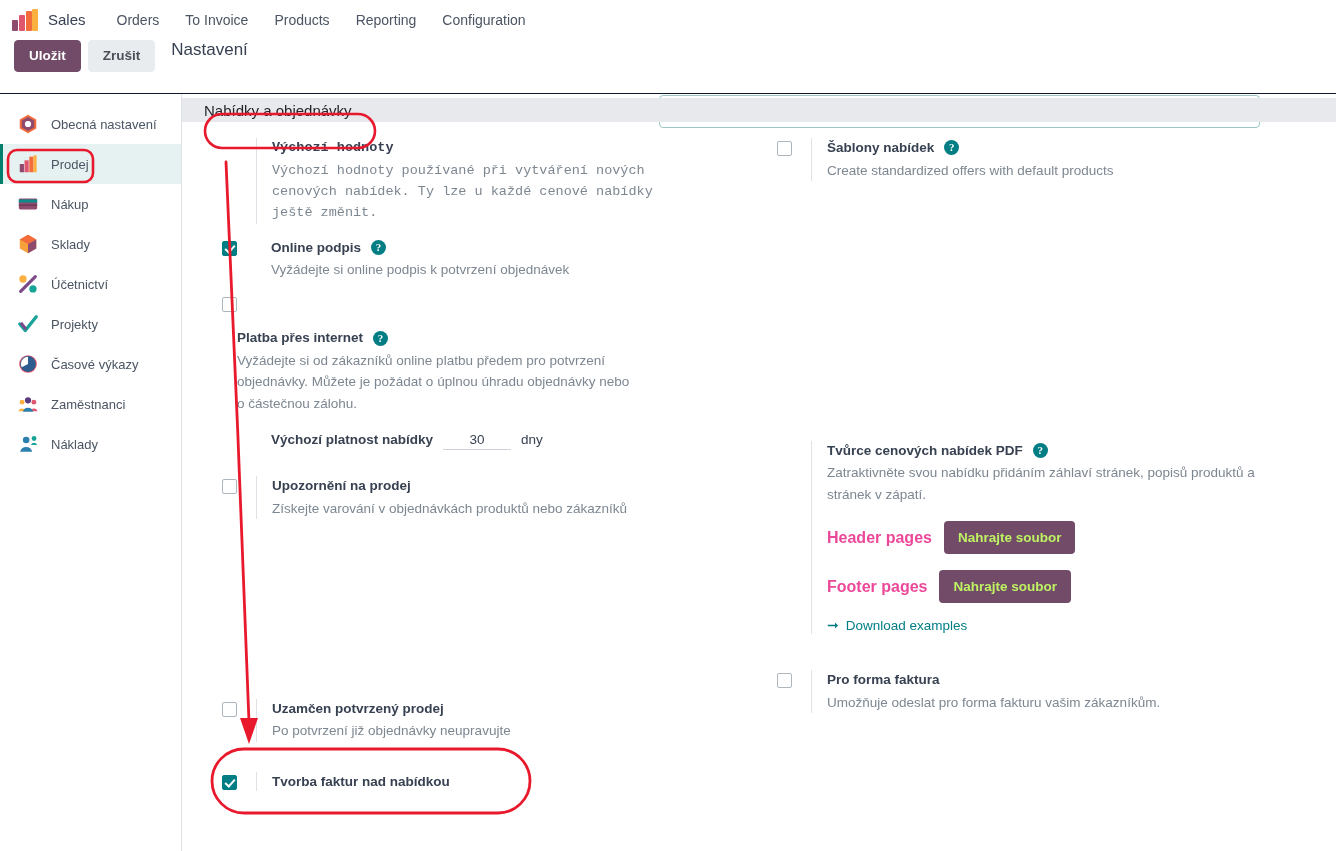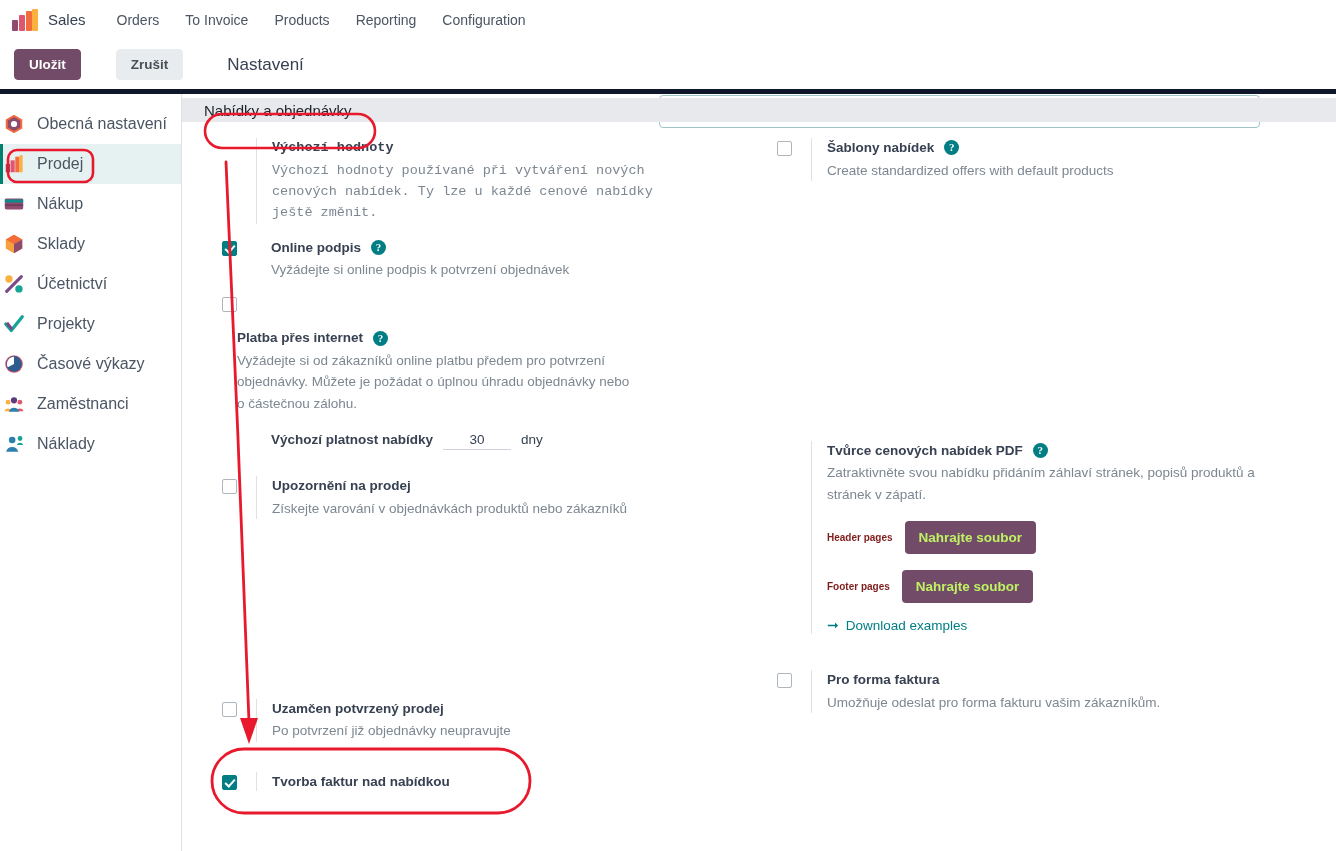--- a/index.html
+++ b/index.html
@@ -41,26 +41,25 @@
     line-height: 40px;
     cursor: pointer;
     white-space: nowrap;
   }
   .nav-item.brand { font-size: 15px; color: #374151; padding-left: 0; padding-right: 18px; }
 
   
   .control-panel {
     height: 54px;
     display: flex;
-    align-items: center;
+    align-items: flex-start;
     padding: 0 14px;
     background: #ffffff;
-    border-bottom: 5px solid #0f172a;
+    border-bottom: 1px solid #0f172a;
     position: relative;
-    gap: 28px;
   }
   .btn {
     font-size: 13.5px;
     font-weight: bold;
     border: 1px solid transparent;
     border-radius: 4px;
     padding: 7px 14px;
     cursor: pointer;
     font-family: "Liberation Sans", sans-serif;
     line-height: 1.15;
@@ -101,21 +100,22 @@
     width: 182px;
     flex: 0 0 182px;
     border-right: 1px solid #dee2e6;
     padding-top: 10px;
     background: #ffffff;
   }
   .side-item {
     display: flex;
     align-items: center;
     height: 40px;
-    font-size: 16px;
+    padding-left: 14px;
+    font-size: 13px;
     color: #4b5563;
     cursor: pointer;
     border-left: 3px solid transparent;
     position: relative;
   }
   .side-item.active {
     background: #e6f2f2;
     border-left-color: #00806c;
   }
   .side-ico {
@@ -247,21 +247,21 @@
     font-weight: normal;
   }
   .inline-field .unit { font-weight: normal; color: #374151; }
 
   .upload-row {
     display: flex;
     align-items: center;
     gap: 12px;
     margin-top: 16px;
   }
-  .upload-label { font-size: 10px; font-weight: bold; color: #7f1d1d; }
+  .upload-label { font-size: 16px; font-weight: bold; color: #ec4899; }
   .btn-upload {
     background: #714b67;
     color: #bef264;
     font-weight: bold;
     font-size: 13.5px;
     border: none;
     border-radius: 4px;
     padding: 9px 14px;
     cursor: pointer;
     font-family: "Liberation Sans", sans-serif;

